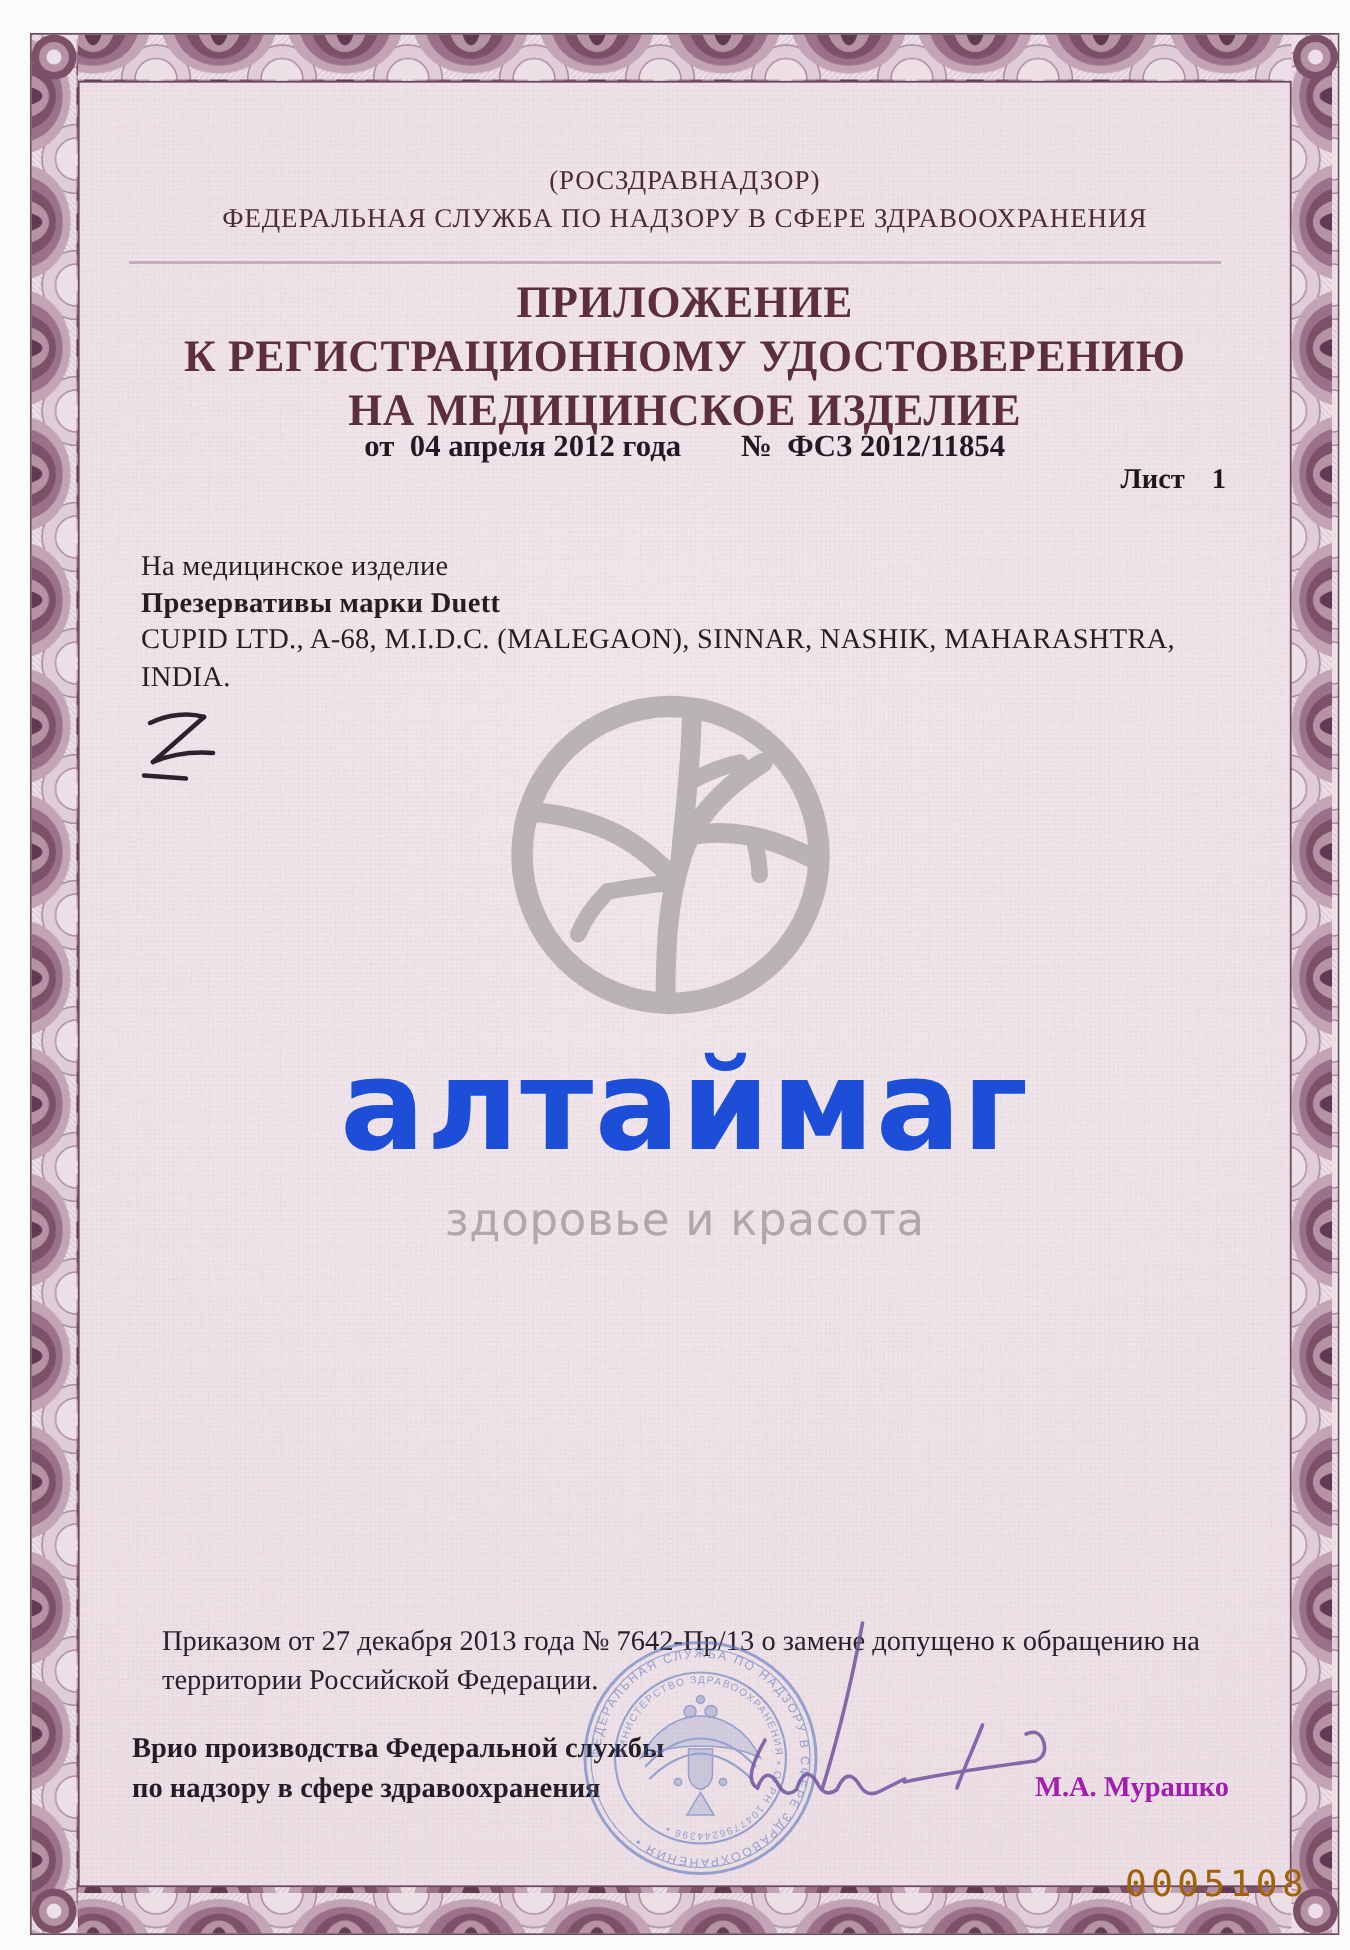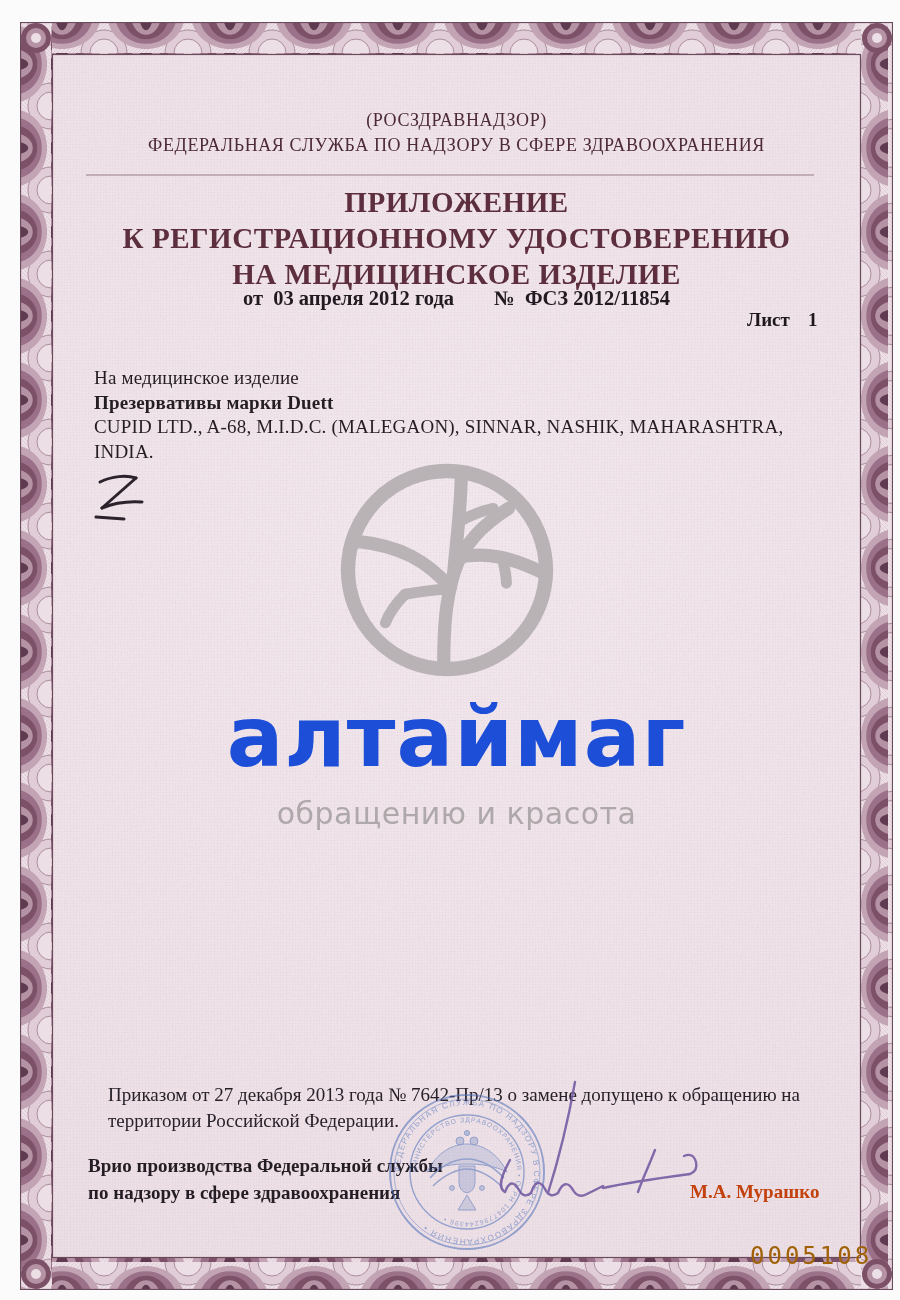--- a/index.html
+++ b/index.html
@@ -53,21 +53,21 @@
     font-size:30px;letter-spacing:.5px;color:#aea8ab;
   }
   .order{
     left:88px;top:1082px;width:740px;
     font-size:19px;line-height:26px;color:#28212a;margin-left:20px;
   }
   .signer{
     left:88px;top:1152px;
     font-weight:bold;font-size:19px;line-height:27px;color:#241d24;
   }
-  .signer-name{left:690px;top:1181px;font-weight:bold;font-size:19px;color:#c2410c;}
+  .signer-name{left:690px;top:1181px;font-weight:bold;font-size:19px;color:#a21caf;}
   .serial{
     left:750px;top:1228px;
     font-family:"DejaVu Sans Mono","Liberation Mono",monospace;
     font-size:24px;letter-spacing:3px;color:#a16207;margin-top:14px;
   }
   .z1{z-index:1}.z2{z-index:2}.z3{z-index:3}.z4{z-index:4}
 </style>
 </head>
 <body>
 
@@ -153,35 +153,35 @@
       <path d="M106,104 C108,78 112,52 113,16"></path>
       <path d="M111,56 C122,50 132,46 142,44" stroke-width="10"></path>
       <path d="M112,88 C136,84 158,88 186,102"></path>
       <path d="M150,88 C152,96 154,104 154,112" stroke-width="10"></path>
       <path d="M62,122 C74,120 88,118 100,117" stroke-width="10"></path>
       <path d="M62,122 C54,130 48,138 44,148" stroke-width="10"></path>
     </g>
   </svg>
 
   <div class="abs z1 wm-brand">алтаймаг</div>
-  <div class="abs z1 wm-tagline">обращению и красота</div>
+  <div class="abs z1 wm-tagline">здоровье и красота</div>
 
   <div class="abs z2 hdr">
     <div>(РОСЗДРАВНАДЗОР)</div>
     <div>ФЕДЕРАЛЬНАЯ СЛУЖБА ПО НАДЗОРУ В СФЕРЕ ЗДРАВООХРАНЕНИЯ</div>
   </div>
   <div class="abs z2 divider"></div>
 
   <div class="abs z2 title">
     <div>ПРИЛОЖЕНИЕ</div>
     <div>К РЕГИСТРАЦИОННОМУ УДОСТОВЕРЕНИЮ</div>
     <div>НА МЕДИЦИНСКОЕ ИЗДЕЛИЕ</div>
   </div>
 
-  <div class="abs z2 dateline"><span>от  03 апреля 2012 года</span><span class="num">№  ФСЗ 2012/11854</span></div>
+  <div class="abs z2 dateline"><span>от  04 апреля 2012 года</span><span class="num">№  ФСЗ 2012/11854</span></div>
 
   <div class="abs z2 sheet"><span>Лист</span><span class="n">1</span></div>
 
   <div class="abs z2 bodyblock">
     <div>На медицинское изделие</div>
     <div class="b">Презервативы марки Duett</div>
     <div>CUPID LTD., A-68, M.I.D.C. (MALEGAON), SINNAR, NASHIK, MAHARASHTRA,</div>
     <div>INDIA.</div>
   </div>
 

